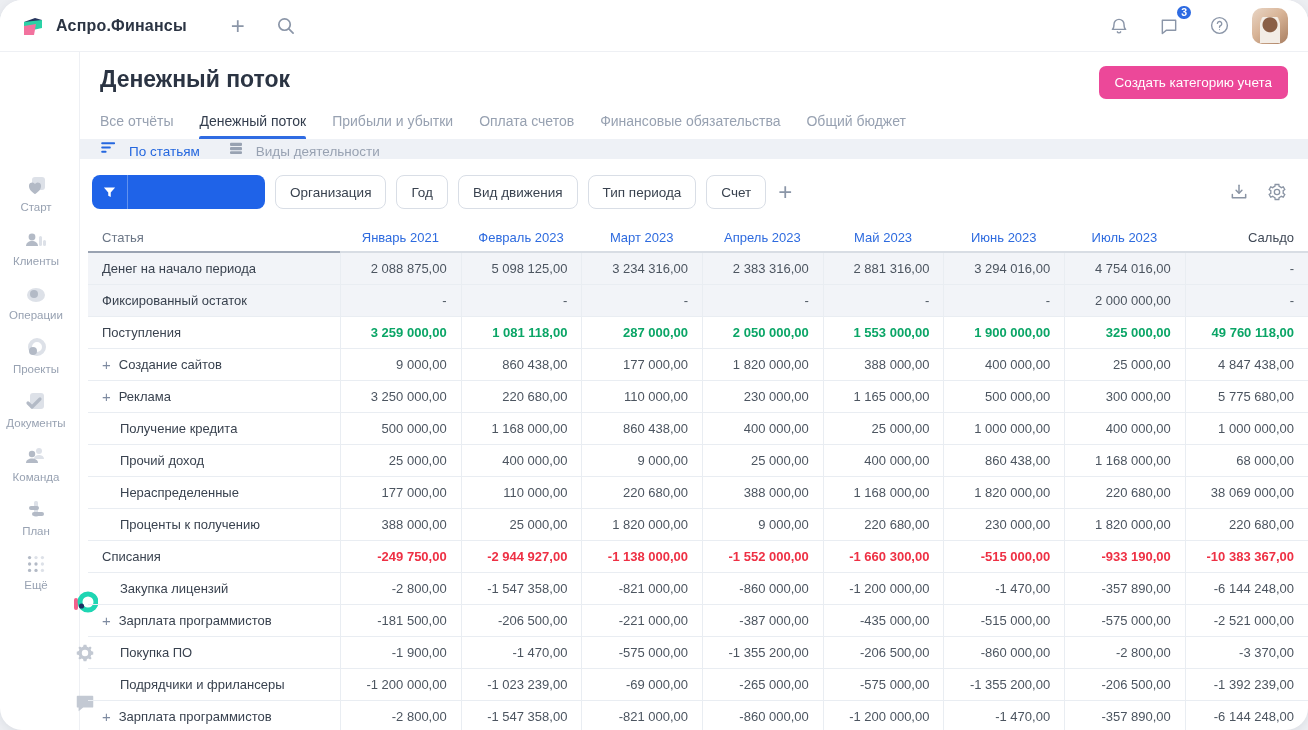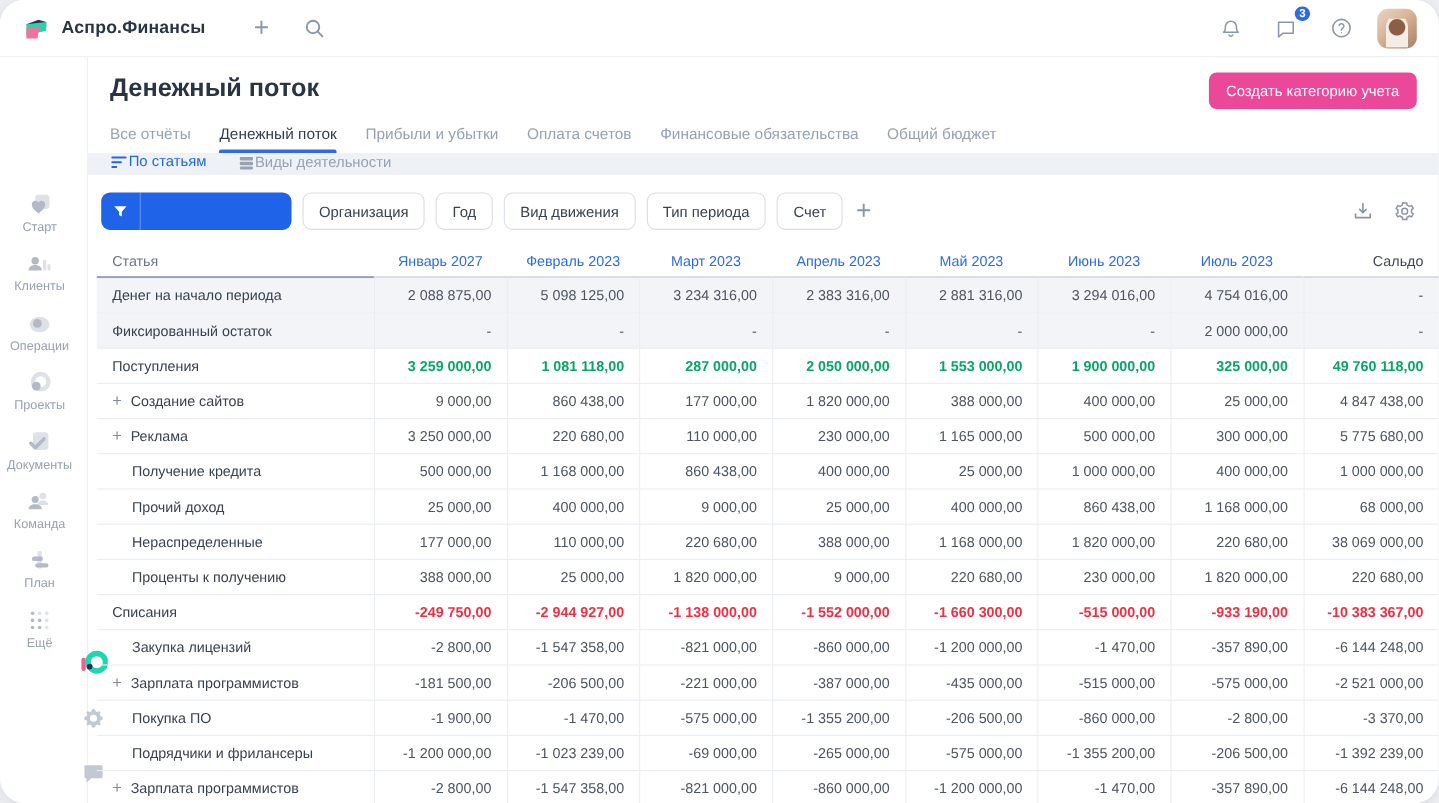--- a/index.html
+++ b/index.html
@@ -48,21 +48,21 @@
   .create-btn{ background:#ec4899; color:#fff; border:none; border-radius:7px;
                font-size:13.5px; font-weight:500; padding:9px 16px; cursor:pointer;
                font-family:inherit; }
   .tabs{ display:flex; gap:26px; margin-top:14px; }
   .tab{ font-size:14px; color:#97a1b1; padding-bottom:10px; cursor:pointer; position:relative; white-space:nowrap; }
   .tab.active{ color:#333d4d; font-weight:500; }
   .tab.active:after{ content:""; position:absolute; left:0; right:0; bottom:0; height:3px;
                      background:#2f6be2; border-radius:2px 2px 0 0; }
   .subtab-strip{ background:#eef1f6; height:38px; display:flex; align-items:center;
                  gap:28px; padding:0 20px; }
-  .subtab{ display:flex; align-items:flex-start; gap:0; font-size:13.5px; cursor:pointer; color:#98a2b2; }
+  .subtab{ display:flex; align-items:flex-end; gap:12px; font-size:13.5px; cursor:pointer; color:#98a2b2; }
   .subtab.active{ color:#2467df; font-weight:500; }
 
   .content{ padding:16px 0 0 8px; flex:1; min-width:0; }
 
   
   .filter-row{ display:flex; align-items:center; gap:10px; padding:0 20px 0 4px; }
   .chip-active{ display:flex; align-items:stretch; background:#1f63e8; border-radius:8px;
                 overflow:hidden; cursor:pointer; height:34px; }
   .chip-active .funnel{ display:flex; align-items:center; justify-content:center; width:36px;
                 border-right:1px solid rgba(255,255,255,.3); }
@@ -331,21 +331,21 @@
                 <circle cx="12" cy="12" r="3.2"></circle>
                 <path d="M19.5 12a7.5 7.5 0 0 0-.15-1.5l2-1.55-1.8-3.1-2.35 1a7.6 7.6 0 0 0-2.6-1.5L14.2 3h-4.4l-.4 2.35a7.6 7.6 0 0 0-2.6 1.5l-2.35-1-1.8 3.1 2 1.55a7.5 7.5 0 0 0 0 3l-2 1.55 1.8 3.1 2.35-1a7.6 7.6 0 0 0 2.6 1.5l.4 2.35h4.4l.4-2.35a7.6 7.6 0 0 0 2.6-1.5l2.35 1 1.8-3.1-2-1.55c.1-.5.15-1 .15-1.5z"></path>
               </svg>
             </span>
           </span>
         </div>
 
         <div class="table" id="table">
             <div class="tr header">
               <div class="cell c-label">Статья</div>
-              <div class="cell c-month">Январь 2027</div>
+              <div class="cell c-month">Январь 2021</div>
               <div class="cell c-month">Февраль 2023</div>
               <div class="cell c-month">Март 2023</div>
               <div class="cell c-month">Апрель 2023</div>
               <div class="cell c-month">Май 2023</div>
               <div class="cell c-month">Июнь 2023</div>
               <div class="cell c-month">Июль 2023</div>
               <div class="cell c-saldo">Сальдо</div>
             </div>
             <div class="tr shaded">
               <div class="cell c-label">

